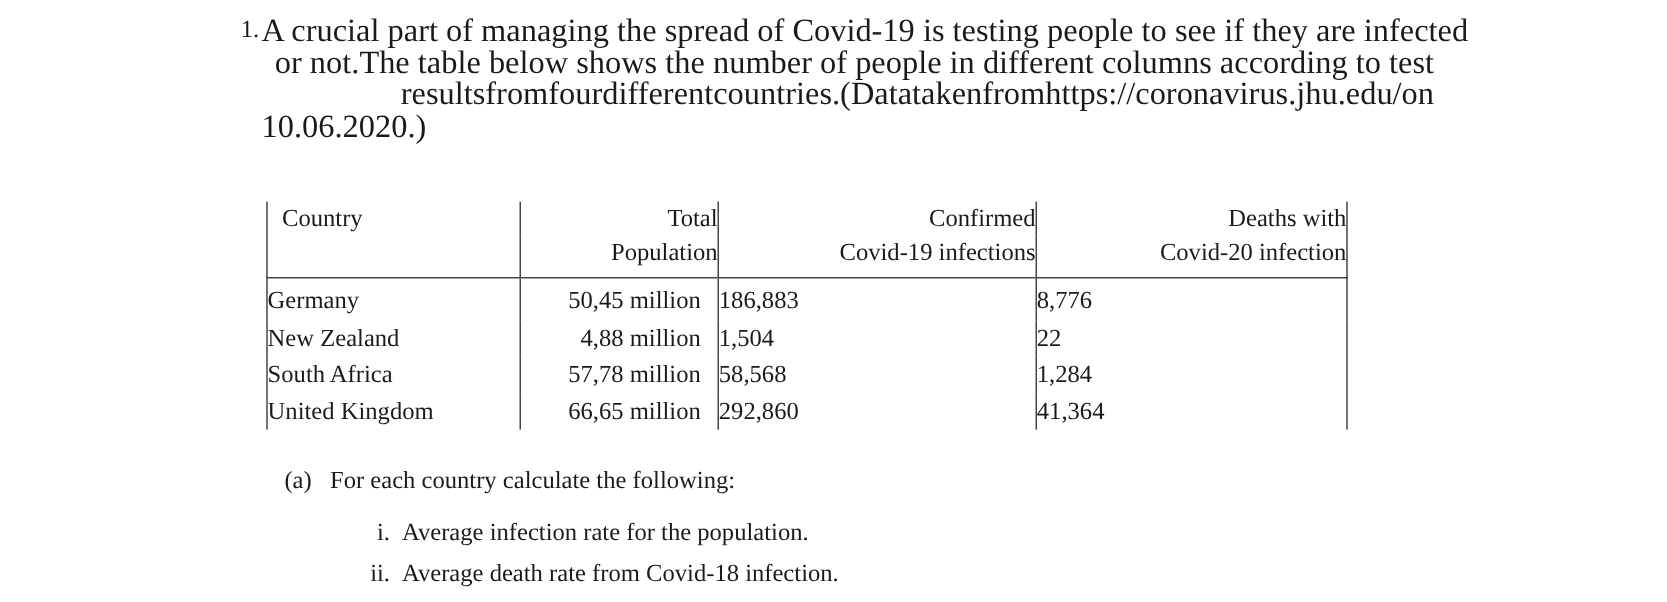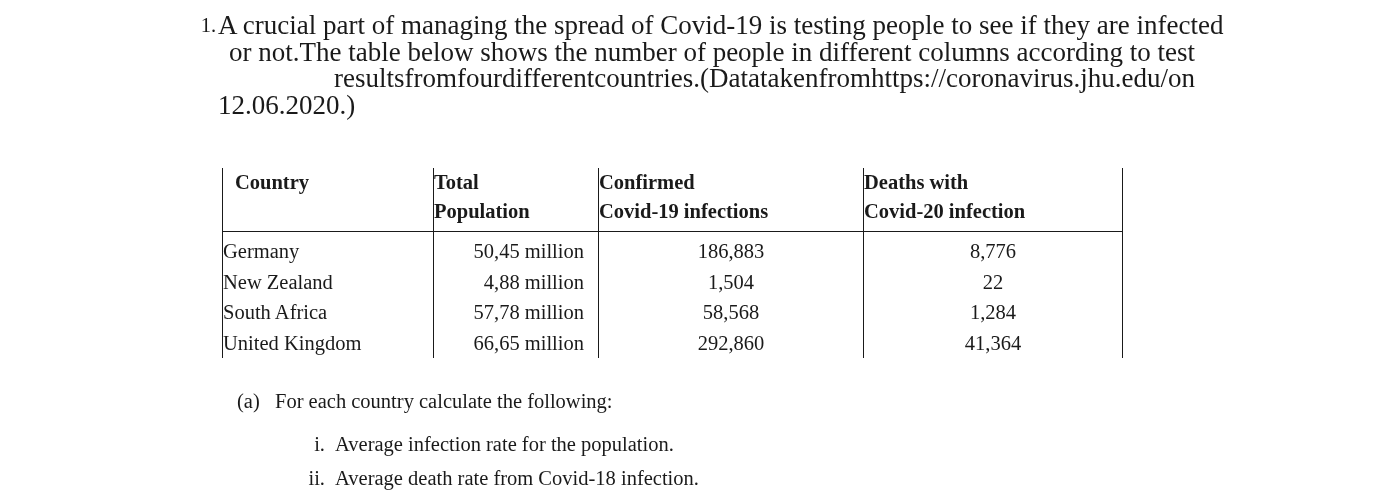--- a/index.html
+++ b/index.html
@@ -82,39 +82,39 @@
     font-weight: normal;
     vertical-align: baseline;
   }
 
   
   table.data th, table.data td { border-left: 1.1px solid #1a1a1a; }
   table.data th.last, table.data td.last { border-right: 1.1px solid #1a1a1a; }
 
   
   table.data thead th {
-    font-weight: bold;
+    font-weight: normal;
     line-height: 29px;
     height: 29px;
   }
   table.data thead tr.hrow2 th {
     border-bottom: 1.3px solid #1a1a1a;
     padding-bottom: 5px;
   }
   table.data thead th.h-country { text-align: left;   padding-left: 12px; }
-  table.data thead th.h-center  { text-align: left; }
+  table.data thead th.h-center  { text-align: right; }
 
   table.data tbody td {
     line-height: 30.5px;
     height: 30.5px;
   }
   table.data tbody tr:first-child td { padding-top: 4px; }
   table.data tbody td.t-country { text-align: left;   }
   table.data tbody td.t-pop     { text-align: right;  padding-right: 14px; }
-  table.data tbody td.t-num     { text-align: center; }
+  table.data tbody td.t-num     { }
 
   
   .item-a {
     position: absolute;
     left: 237px;
     top: 388px;
     font-size: 20.5px;
     line-height: 26.5px;
   }
   .item-a-marker {
@@ -164,21 +164,21 @@
         <span>four</span>
         <span>different</span>
         <span>countries.</span>
         <span>(Data</span>
         <span>taken</span>
         <span>from</span>
         <span>https://coronavirus.jhu.edu/</span>
         <span>on</span>
       </span>
       <span class="tline lastline">
-        <span>12.06.2020.)</span>
+        <span>10.06.2020.)</span>
       </span>
     </div>
   </div>
 
   <div class="table-wrap">
     <table class="data">
       <colgroup>
         <col class="c-country">
         <col class="c-population">
         <col class="c-confirmed">

